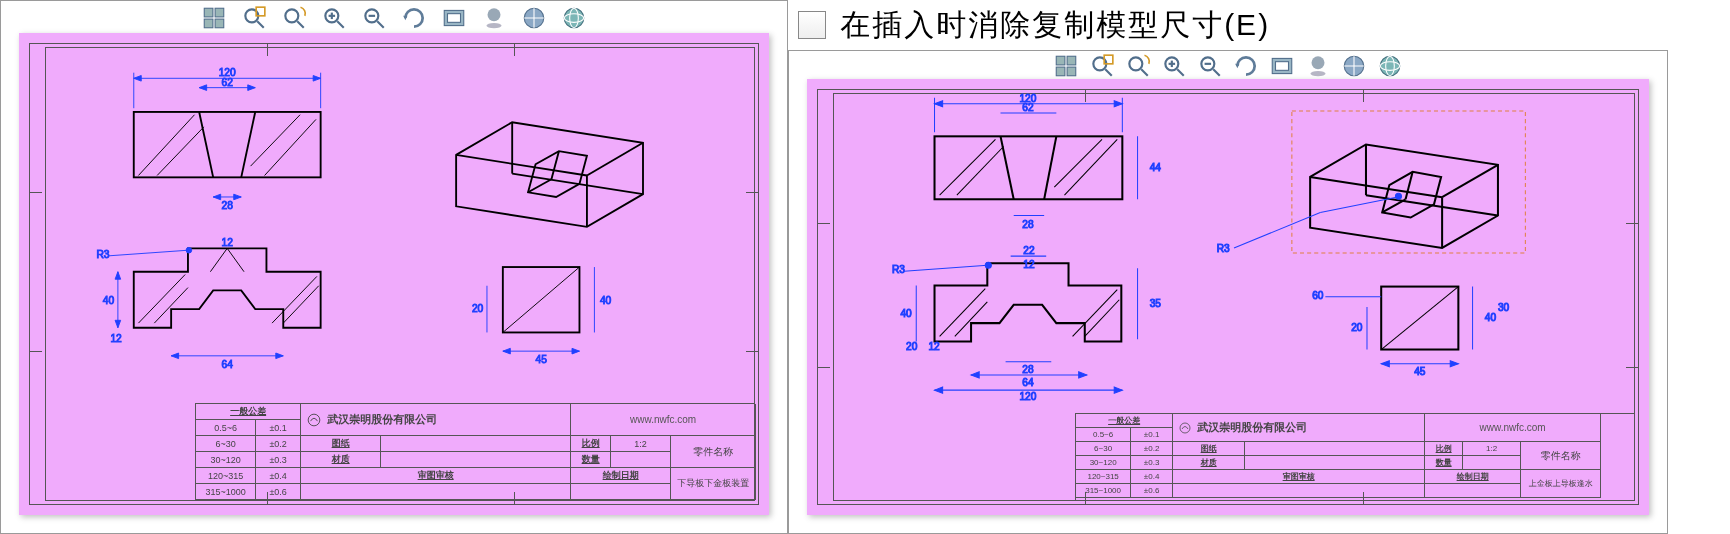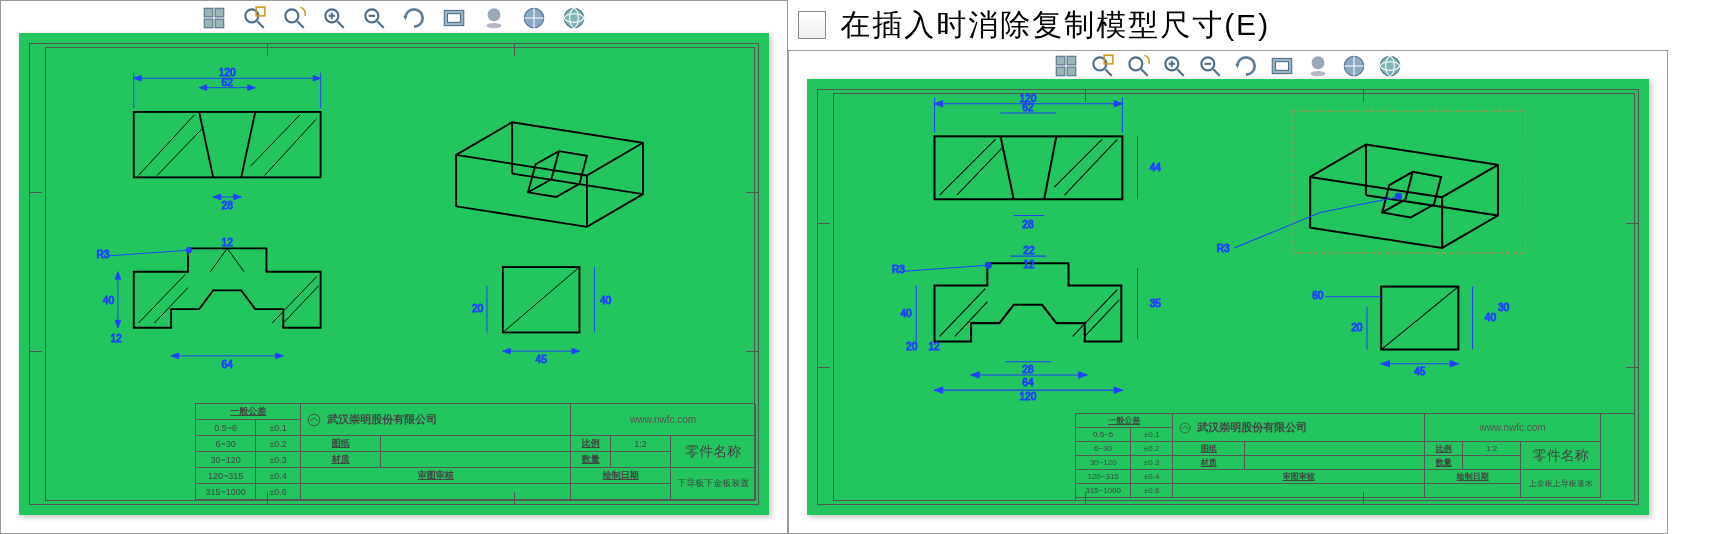--- a/index.html
+++ b/index.html
@@ -70,21 +70,21 @@
     cursor: pointer;
     opacity: 0.85;
   }
   .tb-icon svg { width: 26px; height: 26px; }
   .sheet {
     position: absolute;
     left: 18px;
     right: 18px;
     top: 32px;
     bottom: 18px;
-    background: #22c55e;
+    background: #f0abfc;
     box-shadow: 2px 2px 6px rgba(0,0,0,0.25);
   }
   .sheet-border {
     position: absolute;
     left: 10px; right: 10px; top: 10px; bottom: 10px;
     border: 1px solid #555;
   }
   .sheet-inner {
     position: absolute;
     left: 26px; right: 14px; top: 14px; bottom: 14px;
@@ -116,21 +116,21 @@
     border-bottom: 1px solid #555;
     padding: 1px 2px;
     overflow: hidden;
     white-space: nowrap;
     display:flex;
     align-items:center;
     justify-content:center;
   }
   .title-block .hdr { font-weight: bold; text-decoration: underline; }
   .title-block .span-c2 { grid-column: span 2; }
-  .title-block .right-col { grid-row: 3 / 7; display:flex; align-items:center; justify-content:center; font-size:14px;}
+  .title-block .right-col { grid-row: 3 / 7; display:flex; align-items:center; justify-content:center; font-size:10px;}
   .title-block .logo-cell { grid-column: 3 / 5; grid-row: 1 / 3; font-size:11px; font-weight:bold; justify-content:flex-start; padding-left:6px; gap:6px;}
   .title-block .url-cell { grid-column: 5 / 8; grid-row: 1 / 3; font-size:10px; color:#555;}
 
   .drawing-area {
     position: absolute;
     left: 26px; right: 14px; top: 14px; bottom: 112px;
   }
   .drawing-area svg { width: 100%; height: 100%; }
 
   .rt .sheet { top: 28px; }

